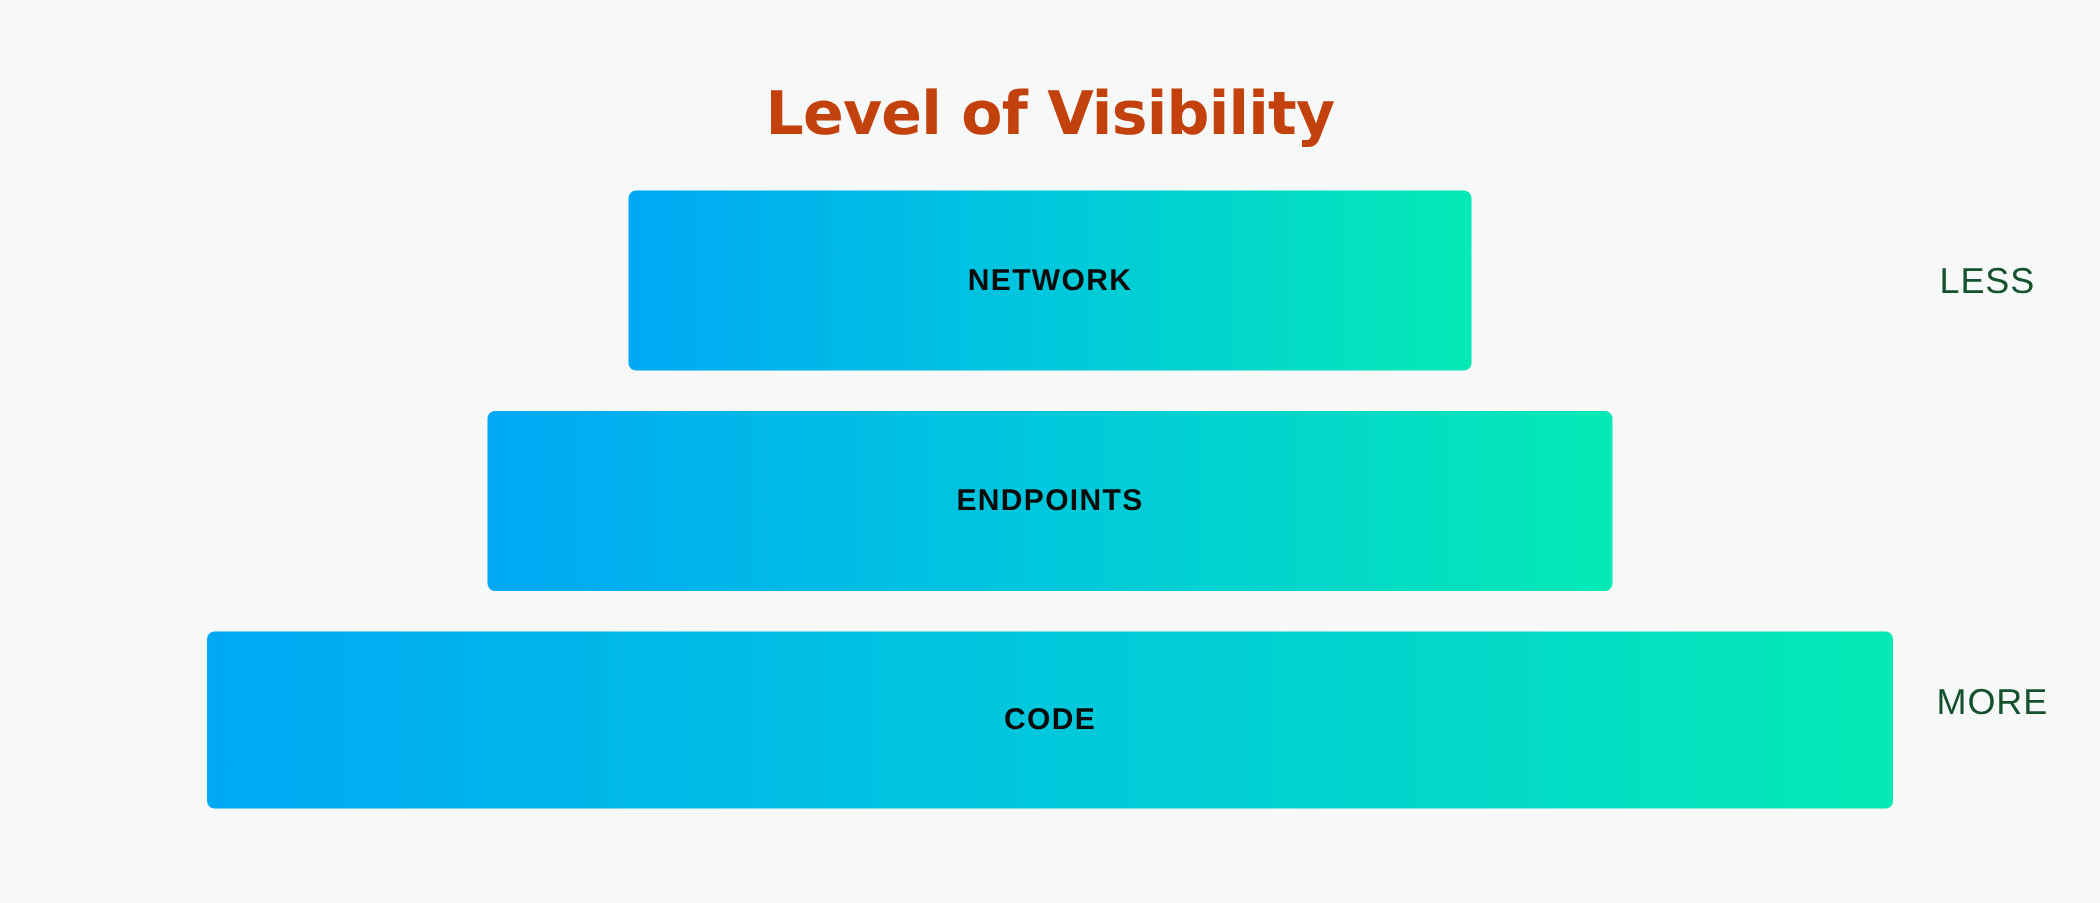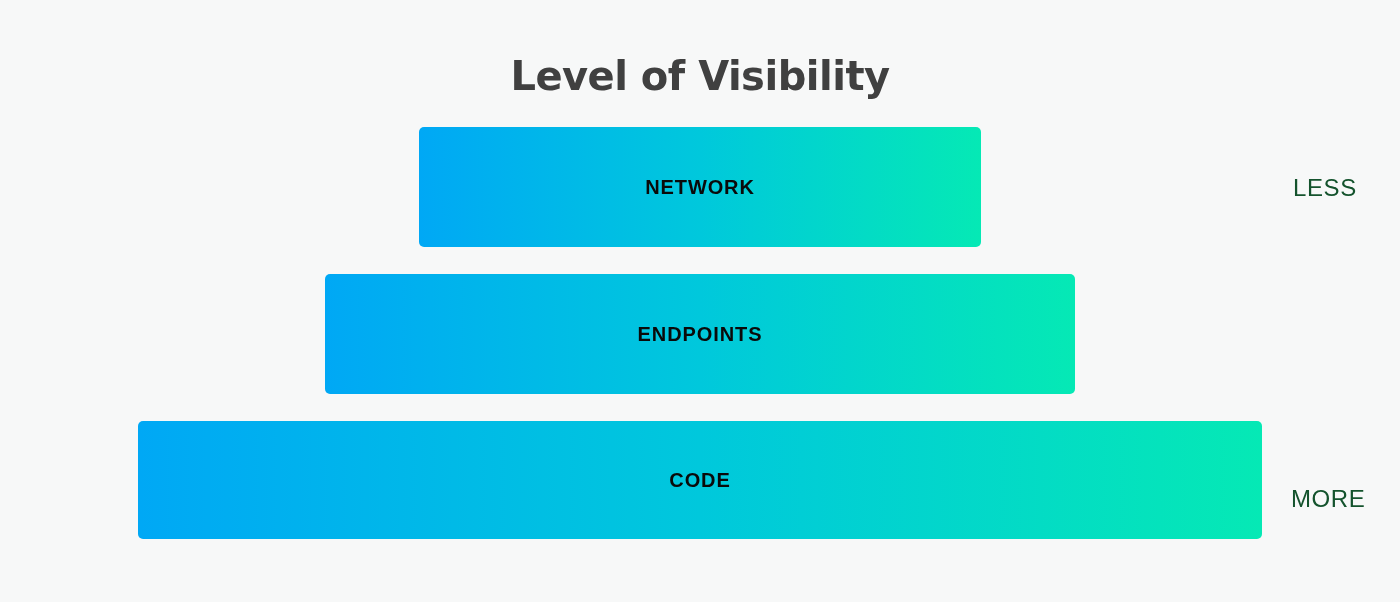--- a/index.html
+++ b/index.html
@@ -25,21 +25,21 @@
   .chart-title {
     position: absolute;
     left: 0;
     top: 48px;
     width: 1400px;
     text-align: center;
     font-family: "DejaVu Sans", sans-serif;
     font-size: 40px;
     font-weight: 700;
     letter-spacing: -0.5px;
-    color: #404040;
+    color: #c2410c;
     line-height: 56px;
     white-space: nowrap;
   }
 
   
   .pyramid {
     position: absolute;
     left: 0;
     top: 127px;
     width: 1236px;
@@ -93,21 +93,21 @@
     font-size: 24px;
     font-weight: 400;
     letter-spacing: 0.6px;
     color: #14532d;
     text-transform: uppercase;
     white-space: nowrap;
     line-height: 30px;
   }
 
   .scale-label-less { left: 1293px; top: 173px; }
-  .scale-label-more { left: 1291px; top: 484px; }
+  .scale-label-more { left: 1291px; top: 454px; }
 </style>
 </head>
 <body>
 
 <div class="figure">
 
   <div class="chart-title">Level of Visibility</div>
 
   <div class="pyramid">
 

